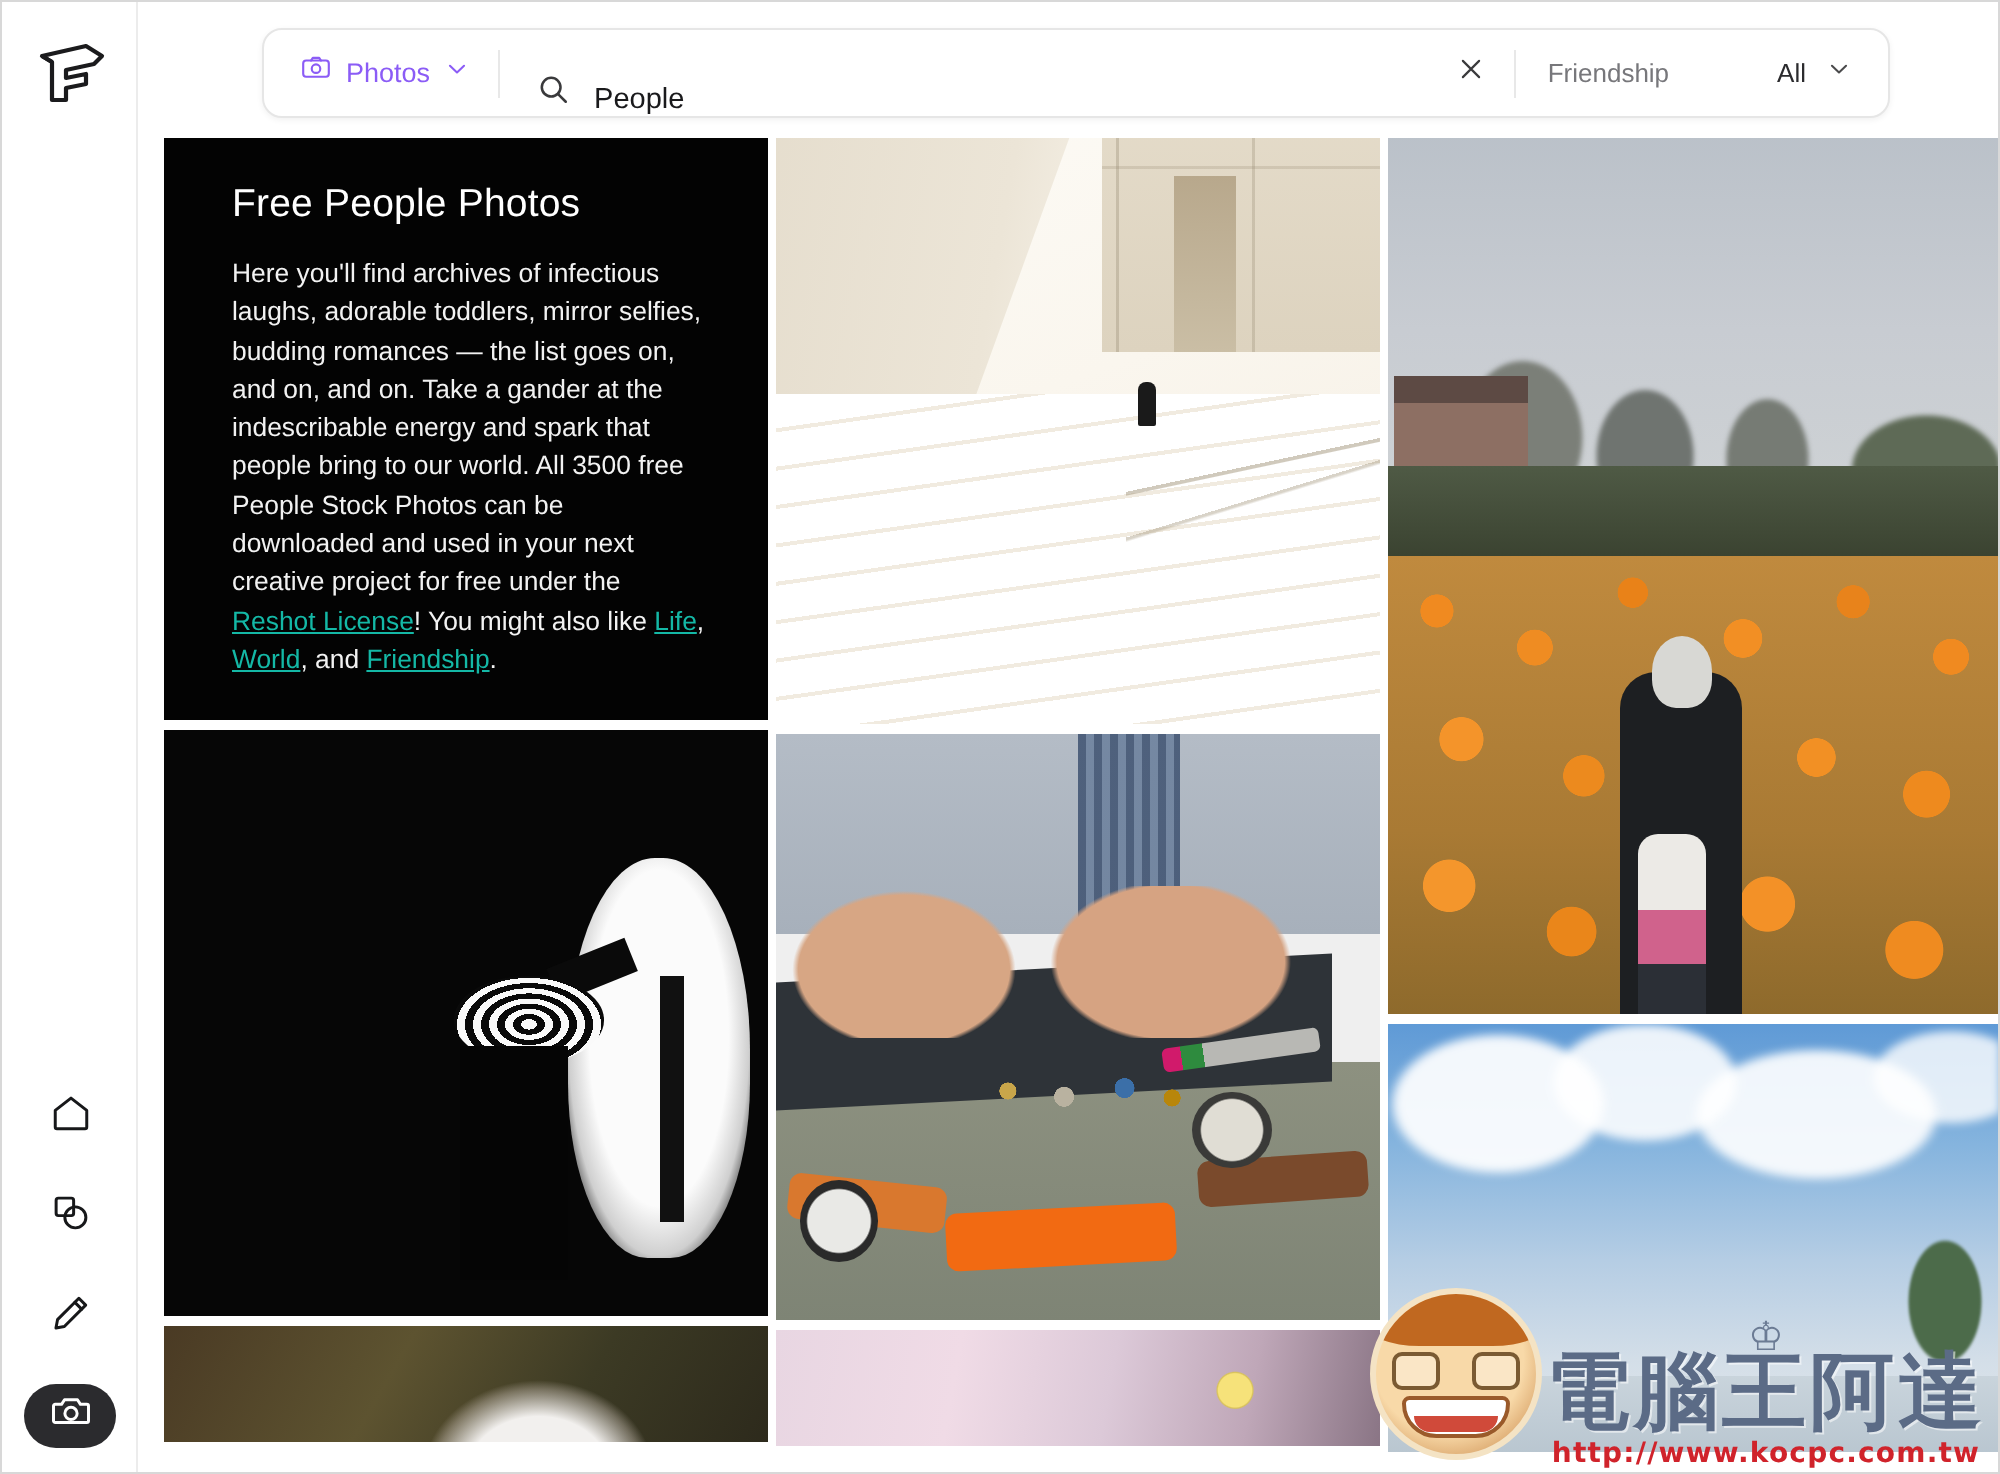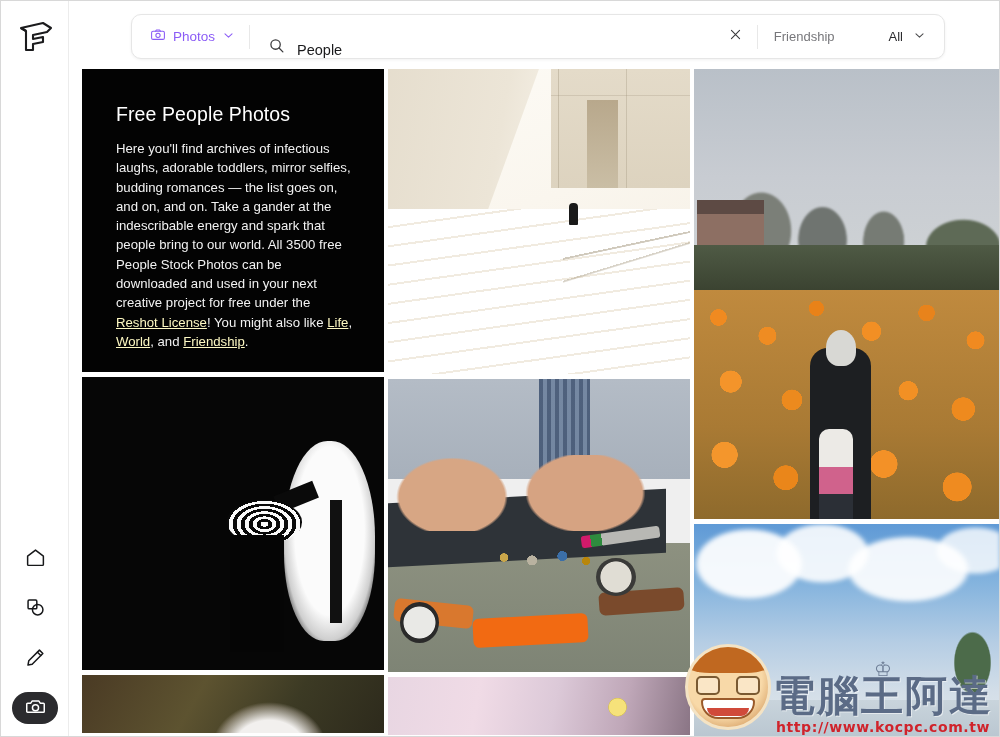--- a/index.html
+++ b/index.html
@@ -96,21 +96,21 @@
   .orient-group {
     display: flex; align-items: center; gap: 10px;
     padding: 0 18px 0 16px; height: 100%;
     cursor: pointer;
   }
   .orient-label { font-size: 13px; color: #77777b; }
   .orient-value { font-size: 13px; color: #2b2b2e; margin-left: 44px; }
 
   
   .grid {
-    position: absolute; left: 81px; top: 68px;
+    position: absolute; left: 81px; top: 56px;
     width: 918px; height: 669px;
     overflow: hidden;
   }
   .col { position: absolute; top: 0; width: 302px; }
   .col1 { left: 0; }
   .col2 { left: 306px; }
   .col3 { left: 612px; width: 306px; }
   .card {
     position: relative;
     width: 100%;
@@ -130,21 +130,21 @@
   }
   .promo h2 {
     font-size: 19.5px; font-weight: 400;
     letter-spacing: .1px;
     margin-bottom: 13px;
   }
   .promo p {
     font-size: 13.2px; line-height: 19.3px;
     color: #f2f2f2;
   }
-  .promo a { color: #fef9c3; text-decoration: underline; }
+  .promo a { color: #14b8a6; text-decoration: underline; }
 
   
   .ph { position: relative; overflow: hidden; }
 
   
   .ph-stairs { height: 305px; background: #f2ede3; }
   .stairs-sky { position:absolute; inset:0; background: linear-gradient(160deg,#fdfbf6 0%,#faf6ee 45%,#f3ece0 100%); }
   .stairs-wall {
     position: absolute; left: -4%; top: 0; width: 54%; height: 56%;
     background: linear-gradient(100deg,#e5ddcd 0%,#ece5d7 70%,#f6f1e7 100%);

